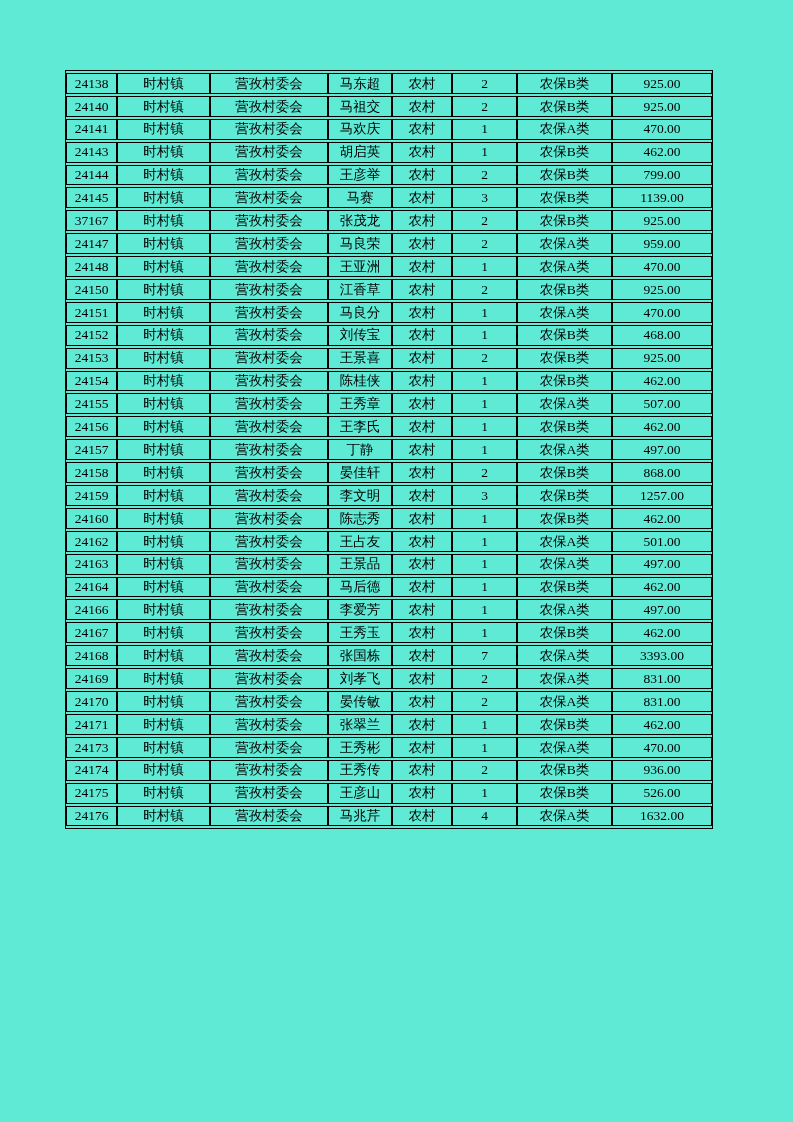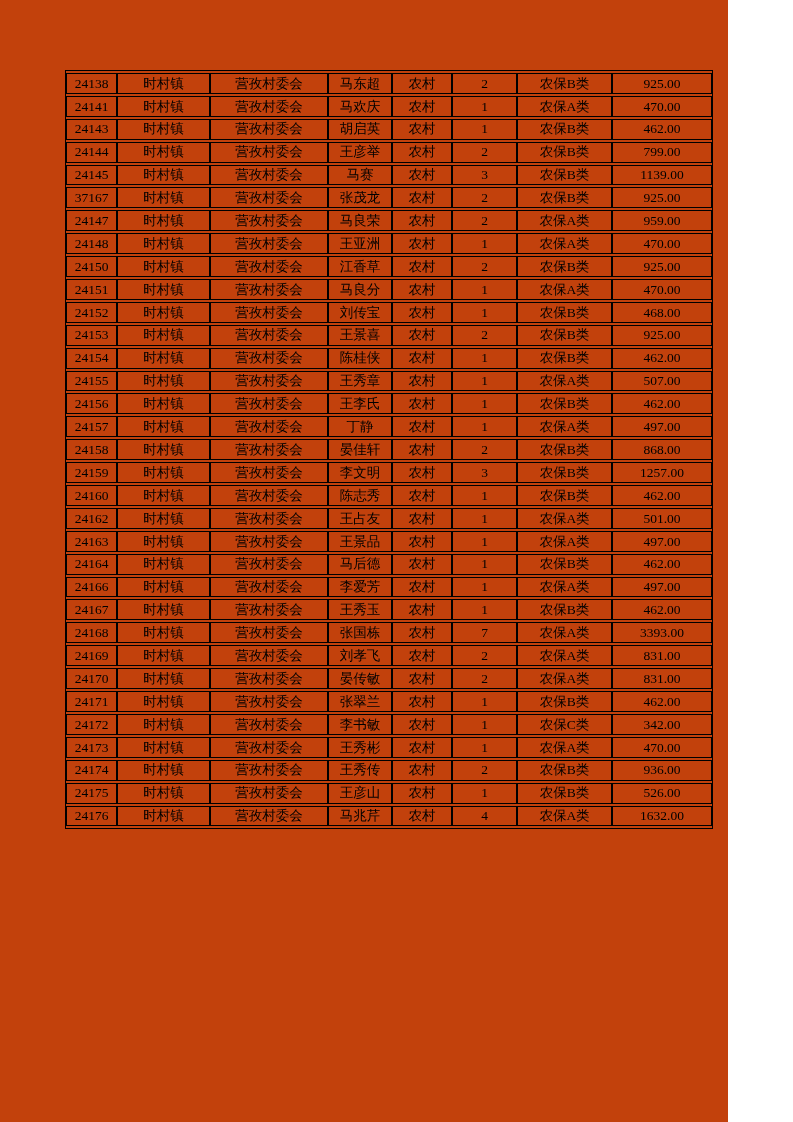--- a/index.html
+++ b/index.html
@@ -6,23 +6,23 @@
   html, body {
     width: 793px;
     height: 1122px;
     background: #ffffff;
     font-family: "Liberation Serif", "DejaVu Serif", serif;
     color: #000000;
     overflow: hidden;
   }
   .page {
     position: relative;
-    width: 728px;
+    width: 793px;
     height: 1122px;
-    background: #c2410c;
+    background: #5eead4;
   }
   table.records {
     position: absolute;
     left: 65px;
     top: 70px;
     width: 648px;
     table-layout: fixed;
     border-collapse: separate;
     border-spacing: 0 2px;
     border: 1px solid #000000;
@@ -67,20 +67,30 @@
           <td>24138</td>
           <td>时村镇</td>
           <td>营孜村委会</td>
           <td>马东超</td>
           <td>农村</td>
           <td>2</td>
           <td>农保B类</td>
           <td>925.00</td>
         </tr>
         <tr>
+          <td>24140</td>
+          <td>时村镇</td>
+          <td>营孜村委会</td>
+          <td>马祖交</td>
+          <td>农村</td>
+          <td>2</td>
+          <td>农保B类</td>
+          <td>925.00</td>
+        </tr>
+        <tr>
           <td>24141</td>
           <td>时村镇</td>
           <td>营孜村委会</td>
           <td>马欢庆</td>
           <td>农村</td>
           <td>1</td>
           <td>农保A类</td>
           <td>470.00</td>
         </tr>
         <tr>
@@ -335,30 +345,20 @@
         </tr>
         <tr>
           <td>24171</td>
           <td>时村镇</td>
           <td>营孜村委会</td>
           <td>张翠兰</td>
           <td>农村</td>
           <td>1</td>
           <td>农保B类</td>
           <td>462.00</td>
-        </tr>
-        <tr>
-          <td>24172</td>
-          <td>时村镇</td>
-          <td>营孜村委会</td>
-          <td>李书敏</td>
-          <td>农村</td>
-          <td>1</td>
-          <td>农保C类</td>
-          <td>342.00</td>
         </tr>
         <tr>
           <td>24173</td>
           <td>时村镇</td>
           <td>营孜村委会</td>
           <td>王秀彬</td>
           <td>农村</td>
           <td>1</td>
           <td>农保A类</td>
           <td>470.00</td>

